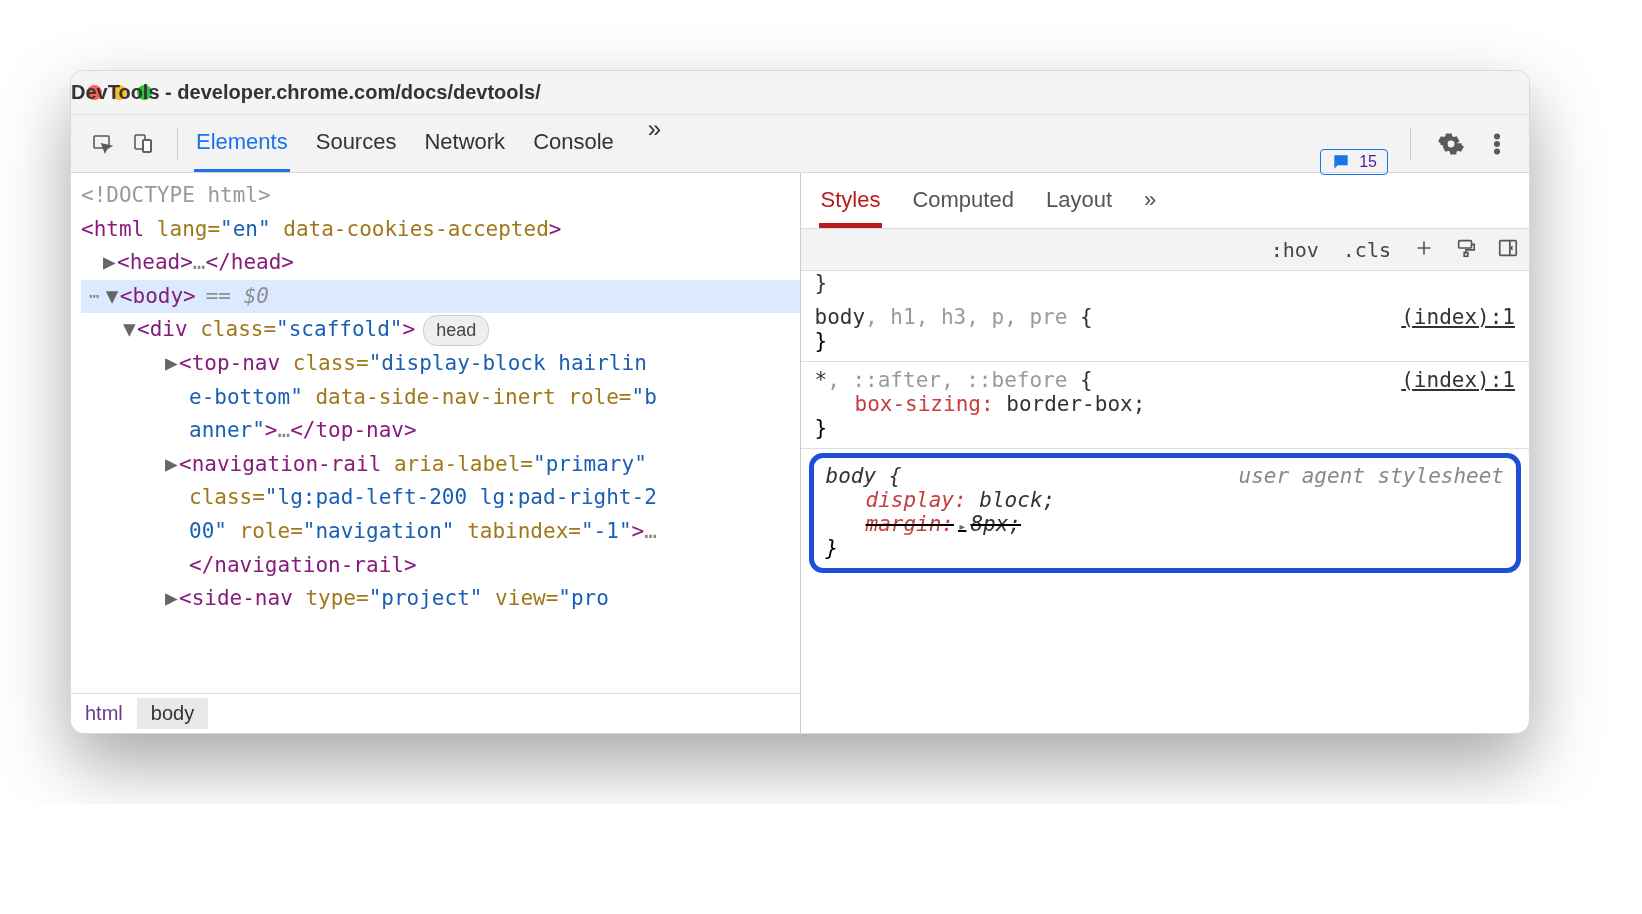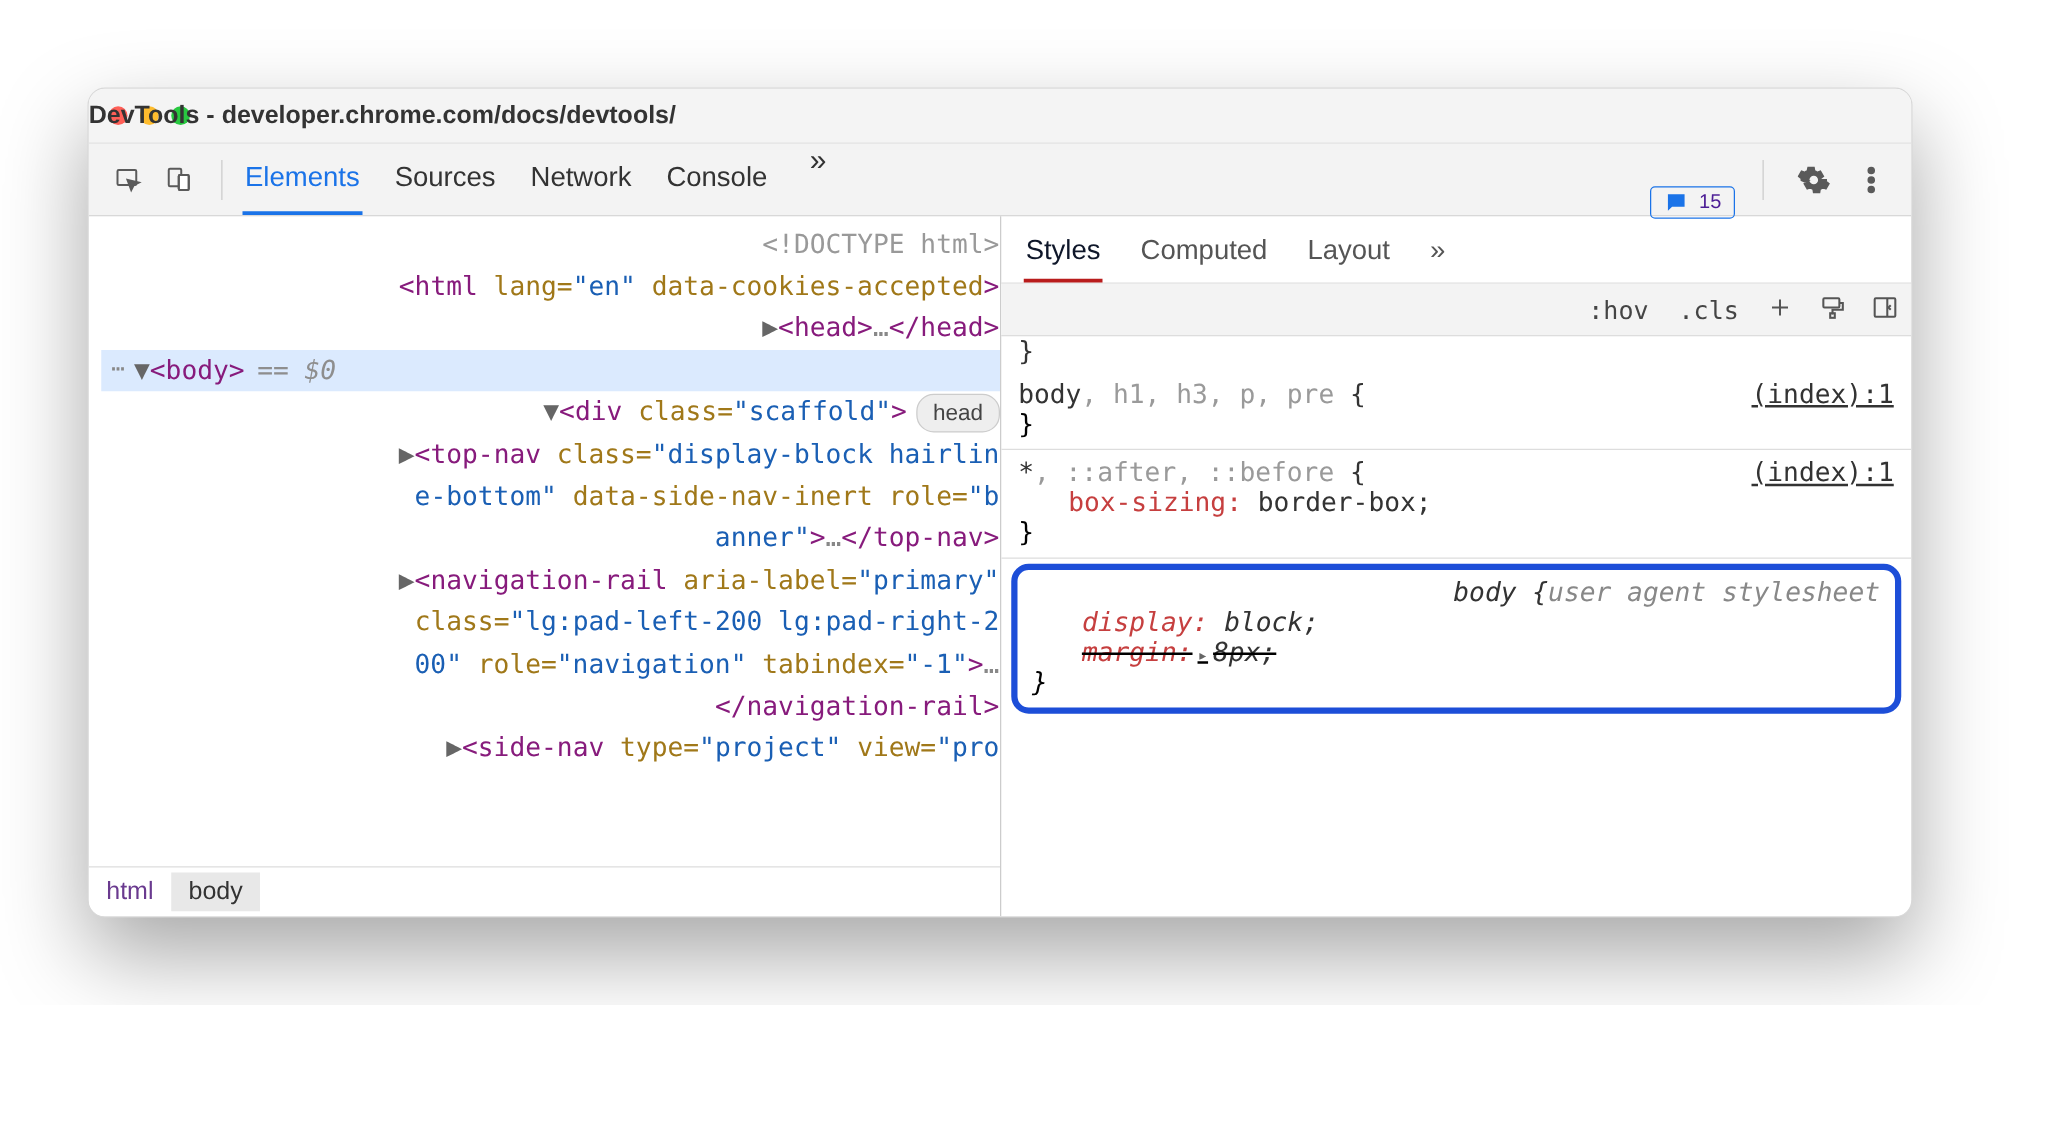--- a/index.html
+++ b/index.html
@@ -45,21 +45,21 @@
 .more-tabs { font-size:24px; color:#333; padding: 0 8px; }
 .tb-right { margin-left:auto; display:flex; align-items:center; gap:10px; }
 .badge { display:flex; align-items:center; gap:8px; border:1.5px solid #1a73e8; border-radius:4px; padding:2px 10px; color:#4c1d95; font-size:16px; font-weight:500;margin-top:36px; }
 .badge svg { width:20px; height:20px; fill:#1a73e8; }
 .gear svg, .kebab svg { width:26px; height:26px; fill:#5a5a5a; }
 
 .panes { display:flex; height: 560px; }
 .dom-pane { flex:1; display:flex; flex-direction:column; min-width:0; }
 .dom-tree {
   flex:1; overflow:hidden; font-family: ui-monospace, SFMono-Regular, Menlo, monospace;
-  font-size:21px; line-height:1.6; padding: 6px 0 0 10px; text-align: right;
+  font-size:21px; line-height:1.6; padding: 6px 0 0 10px;
 }
 .dom-line { white-space:nowrap; }
 .ind-1{padding-left:22px;} .ind-2{padding-left:42px;} .ind-3{padding-left:84px;}
 .ind-3b{padding-left:108px;}
 .caret { display:inline-block; width:14px; color:#666; }
 .doctype{color:#999;}
 .tag{color:#871b7c;}
 .attr{color:#a07819;}
 .val{color:#1a5fb4;}
 .txt{color:#888;}
@@ -68,41 +68,41 @@
 .eq0{color:#8e8e8e;font-style:italic;margin-left:10px;}
 .pill{display:inline-block;background:#eee;border:1px solid #ccc;border-radius:14px;padding:0 12px;font-size:18px;color:#444;margin-left:8px;font-family:-apple-system,sans-serif;}
 
 .breadcrumb{display:flex;gap:0;border-top:1px solid #ddd;background:#fff;padding:4px 0;}
 .bc{padding:4px 14px;font-size:20px;color:#6a3a8f;cursor:default;}
 .bc.sel{background:#e8e8e8;}
 
 .styles-pane{flex:1;border-left:1px solid #ccc;display:flex;flex-direction:column;font-family: ui-monospace, SFMono-Regular, Menlo, monospace; min-width:0;}
 .sub-tabs{display:flex;gap:28px;padding: 8px 18px 0;border-bottom:1px solid #ddd;font-family:-apple-system,sans-serif;}
 .sub-tab{font-size:22px;color:#555;padding:6px 2px 10px;cursor:default;}
-.sub-tab.active{color:#0f172a;border-bottom:3px solid #b91c1c;}
+.sub-tab.active{color:#b91c1c;border-bottom:5px solid #b91c1c;}
 .st-bar{display:flex;align-items:center;border-bottom:1px solid #ddd;background:#f3f3f3;height:42px;}
 .filter-in{border:none;background:#fff;height:100%;font-size:20px;padding:0 12px;width:230px;outline:none;font-family:-apple-system,sans-serif;}
 .st-spacer{flex:1;}
 .st-item{padding:0 12px;font-size:20px;color:#444;font-family:ui-monospace,Menlo,monospace;}
 .st-icon svg{width:22px;height:22px;stroke:#555;fill:none;stroke-width:1.8;}
 .st-icon{padding:0 10px;}
 
 .rules{flex:1;overflow:hidden;font-size:21px;}
 .rule{padding:6px 14px 8px;border-bottom:1px solid #ddd;}
 .rule .head{display:flex;justify-content:space-between;}
 .sel{color:#333;}
 .sel .dim{color:#9a9a9a;}
 .src{color:#333;text-decoration:underline;white-space:nowrap;}
 .prop{padding-left:40px;}
 .pname{color:#c63f3f;}
 .pval{color:#333;}
 .tri{color:#666;font-size:14px;padding:0 4px;}
 
 .ua-rule{border:5px solid #1d4ed8;border-radius:14px;margin:4px 8px;padding:6px 12px 8px;font-style:italic;}
-.ua-rule .head{display:flex;justify-content:flex-end;}
+.ua-rule .head{display:flex;justify-content:space-between;}
 .ua-src{color:#888;}
 .strike{text-decoration:line-through;}
 </style>
 </head>
 <body>
 
 <div class="window">
 
   <div class="titlebar">
     <div class="traffic">

